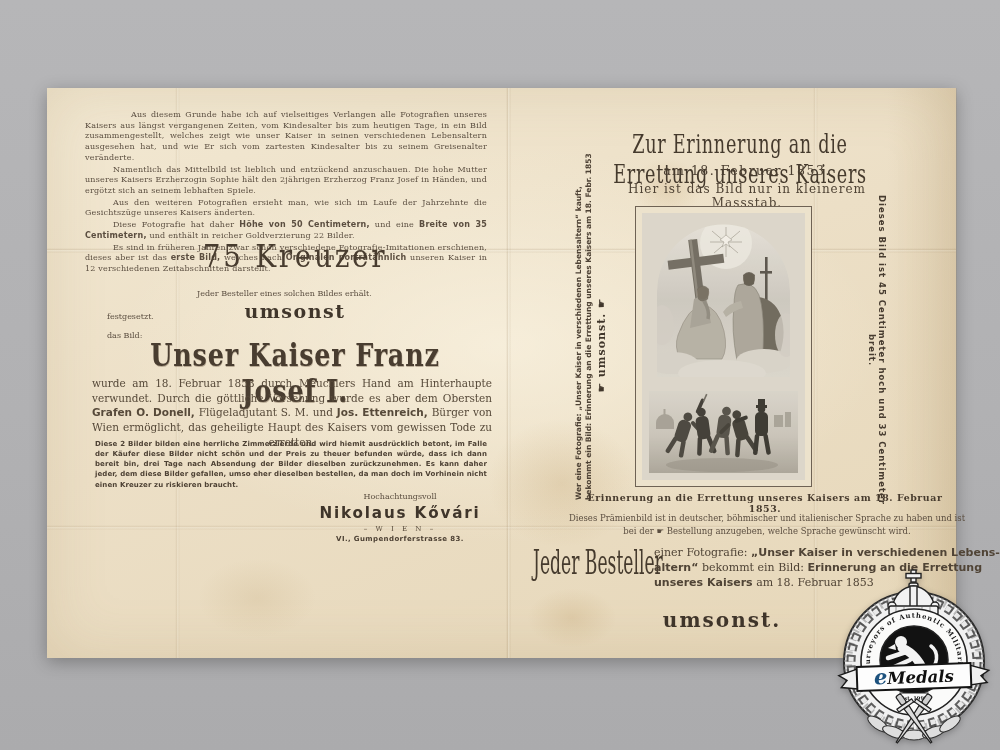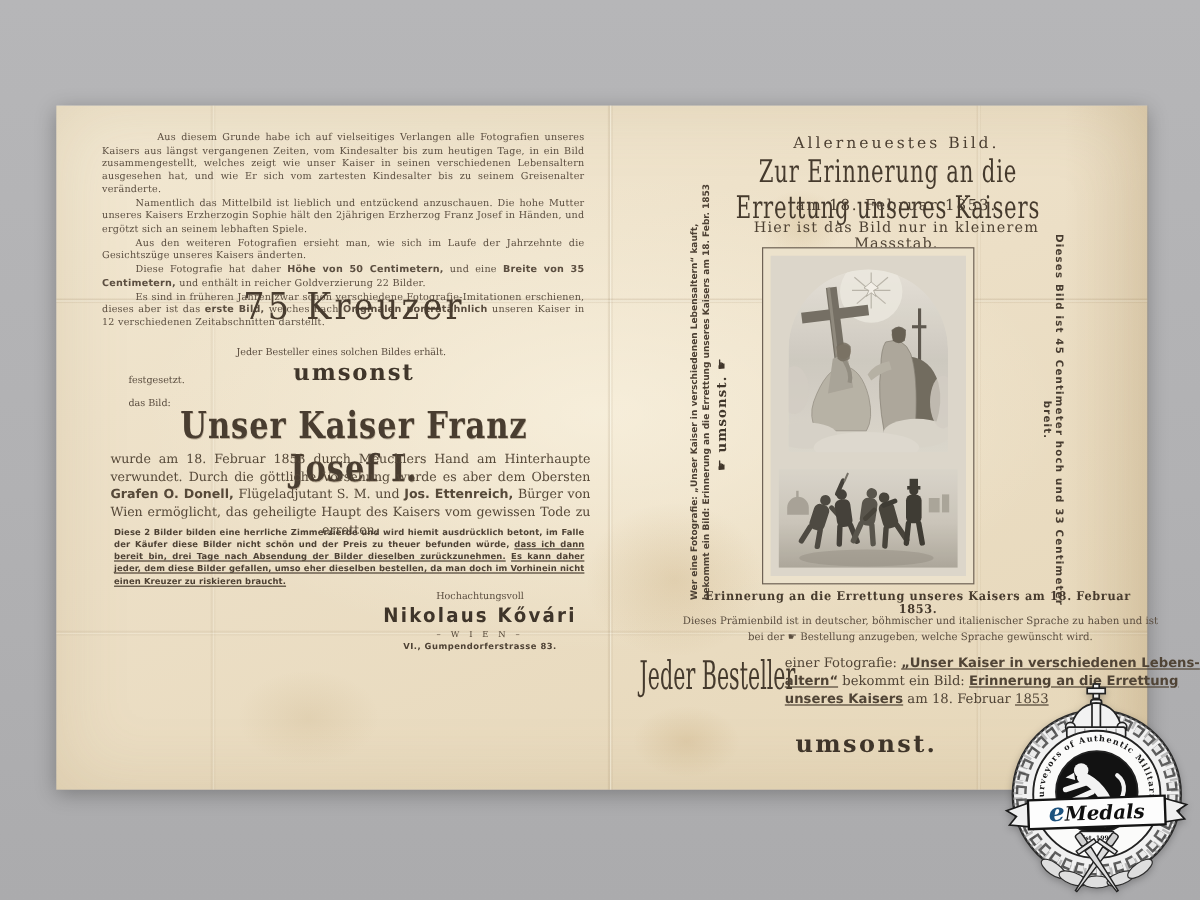--- a/index.html
+++ b/index.html
@@ -9,21 +9,21 @@
   .stage{position:relative;width:1000px;height:750px;background:linear-gradient(180deg,#b6b6b8 0%,#b1b1b3 55%,#ababad 100%);}
   .paper{position:absolute;left:47px;top:88px;width:909px;height:570px;
          background:
            radial-gradient(ellipse 60% 50% at 50% 45%, rgba(255,250,235,.55), rgba(255,250,235,0) 70%),
            linear-gradient(160deg,#f2e8d2 0%,#ecdfc6 45%,#e6d7b9 100%);
          box-shadow:0 4px 16px rgba(0,0,0,.28), inset 0 0 60px rgba(150,120,70,.18);
          }
   .serif{font-family:"DejaVu Serif", serif;}
   .sans{font-family:"DejaVu Sans", sans-serif;}
   .b{font-weight:bold;}
-  .u{text-decoration:underline;}
+  .u{}
   
   .crease-v{position:absolute;top:0;bottom:0;width:5px;
      background:linear-gradient(to right,rgba(120,92,55,0) 0%,rgba(120,92,55,.16) 35%,rgba(255,255,245,.35) 55%,rgba(120,92,55,.10) 80%,rgba(120,92,55,0) 100%);}
   .crease-h{position:absolute;left:0;right:0;height:5px;
      background:linear-gradient(to bottom,rgba(120,92,55,0) 0%,rgba(120,92,55,.15) 35%,rgba(255,255,245,.32) 55%,rgba(120,92,55,.10) 80%,rgba(120,92,55,0) 100%);}
   .stain{position:absolute;border-radius:50%;pointer-events:none;}
   
   .body-p{font-size:8px;line-height:1.34;letter-spacing:.2px;text-align:justify;margin:0 0 1px 0;text-indent:28px;color:#5b4e40;}
   .center{text-align:center;}
   .nowrap{white-space:nowrap;}
@@ -73,21 +73,20 @@
 
     <div class="abs serif" style="left:45px;top:288px;width:400px;font-size:10.5px;line-height:1.4;text-align:justify;text-align-last:center;color:#564939;"><span>wurde am 18. Februar 1853 durch Meuchlers Hand am Hinterhaupte verwundet. Durch die göttliche Vorsehung wurde es aber dem Obersten </span><span class="b sans">Grafen O. Donell,</span><span> Flügeladjutant S. M. und </span><span class="b sans">Jos. Ettenreich,</span><span> Bürger von Wien ermöglicht, das geheiligte Haupt des Kaisers vom gewissen Tode zu erretten.</span></div>
 
     <div class="abs sans b" style="left:48px;top:351px;width:392px;font-size:7px;line-height:1.45;letter-spacing:.1px;text-align:justify;color:#4d4134;"><span>Diese 2 Bilder bilden eine herrliche Zimmerzierde und wird hiemit ausdrücklich betont, im Falle der Käufer diese Bilder nicht schön und der Preis zu theuer befunden würde, </span><span class="u">dass ich dann bereit bin, drei Tage nach Absendung der Bilder dieselben zurückzunehmen.</span><span>  </span><span class="u">Es kann daher jeder, dem diese Bilder gefallen, umso eher dieselben bestellen, da man doch im Vorhinein nicht einen Kreuzer zu riskieren braucht.</span></div>
 
     <div class="abs center serif" style="left:273px;top:404px;width:160px;font-size:8px;color:#5b4e40;">Hochachtungsvoll</div>
     <div class="abs center sans b" style="left:238px;top:415px;width:230px;font-size:16.5px;letter-spacing:2px;color:#3f352a;transform:scaleX(.92);">Nikolaus Kővári</div>
     <div class="abs center serif" style="left:238px;top:437px;width:230px;font-size:7px;letter-spacing:3px;color:#564939;">– W I E N –</div>
     <div class="abs center sans b" style="left:238px;top:447px;width:230px;font-size:7px;letter-spacing:.4px;color:#4d4134;">VI., Gumpendorferstrasse 83.</div>
 
-    <div class="abs center serif" style="left:560px;top:24px;width:280px;font-size:13px;letter-spacing:2.5px;color:#4a3e31;">Allerneuestes Bild.</div>
     <div class="abs center serif" style="left:463px;top:41px;width:460px;font-size:26px;letter-spacing:1px;color:#453a2d;transform:scaleX(.68);">Zur Erinnerung an die Errettung unseres Kaisers</div>
     <div class="abs center serif" style="left:560px;top:75px;width:280px;font-size:12.5px;letter-spacing:1.5px;color:#4a3e31;">am 18. Februar 1853.</div>
     <div class="abs center serif" style="left:560px;top:94px;width:280px;font-size:12px;letter-spacing:1px;color:#4e4234;">Hier ist das Bild nur in kleinerem Massstab.</div>
 
     <div class="abs" style="left:395px;top:234px;width:310px;height:46px;transform:rotate(-90deg);">
       <div class="center sans b nowrap" style="font-size:7.5px;color:#4d4134;">Wer eine Fotografie: „Unser Kaiser in verschiedenen Lebensaltern“ kauft,</div>
       <div class="center sans b nowrap" style="font-size:7.5px;color:#4d4134;margin-top:1px;">bekommt ein Bild: Erinnerung an die Errettung unseres Kaisers am 18. Febr. 1853</div>
       <div class="center serif nowrap" style="font-size:11px;letter-spacing:1px;color:#40362b;margin-top:2px;"><span>☛ </span><span class="b">umsonst.</span><span> ☛</span></div>
     </div>
 

